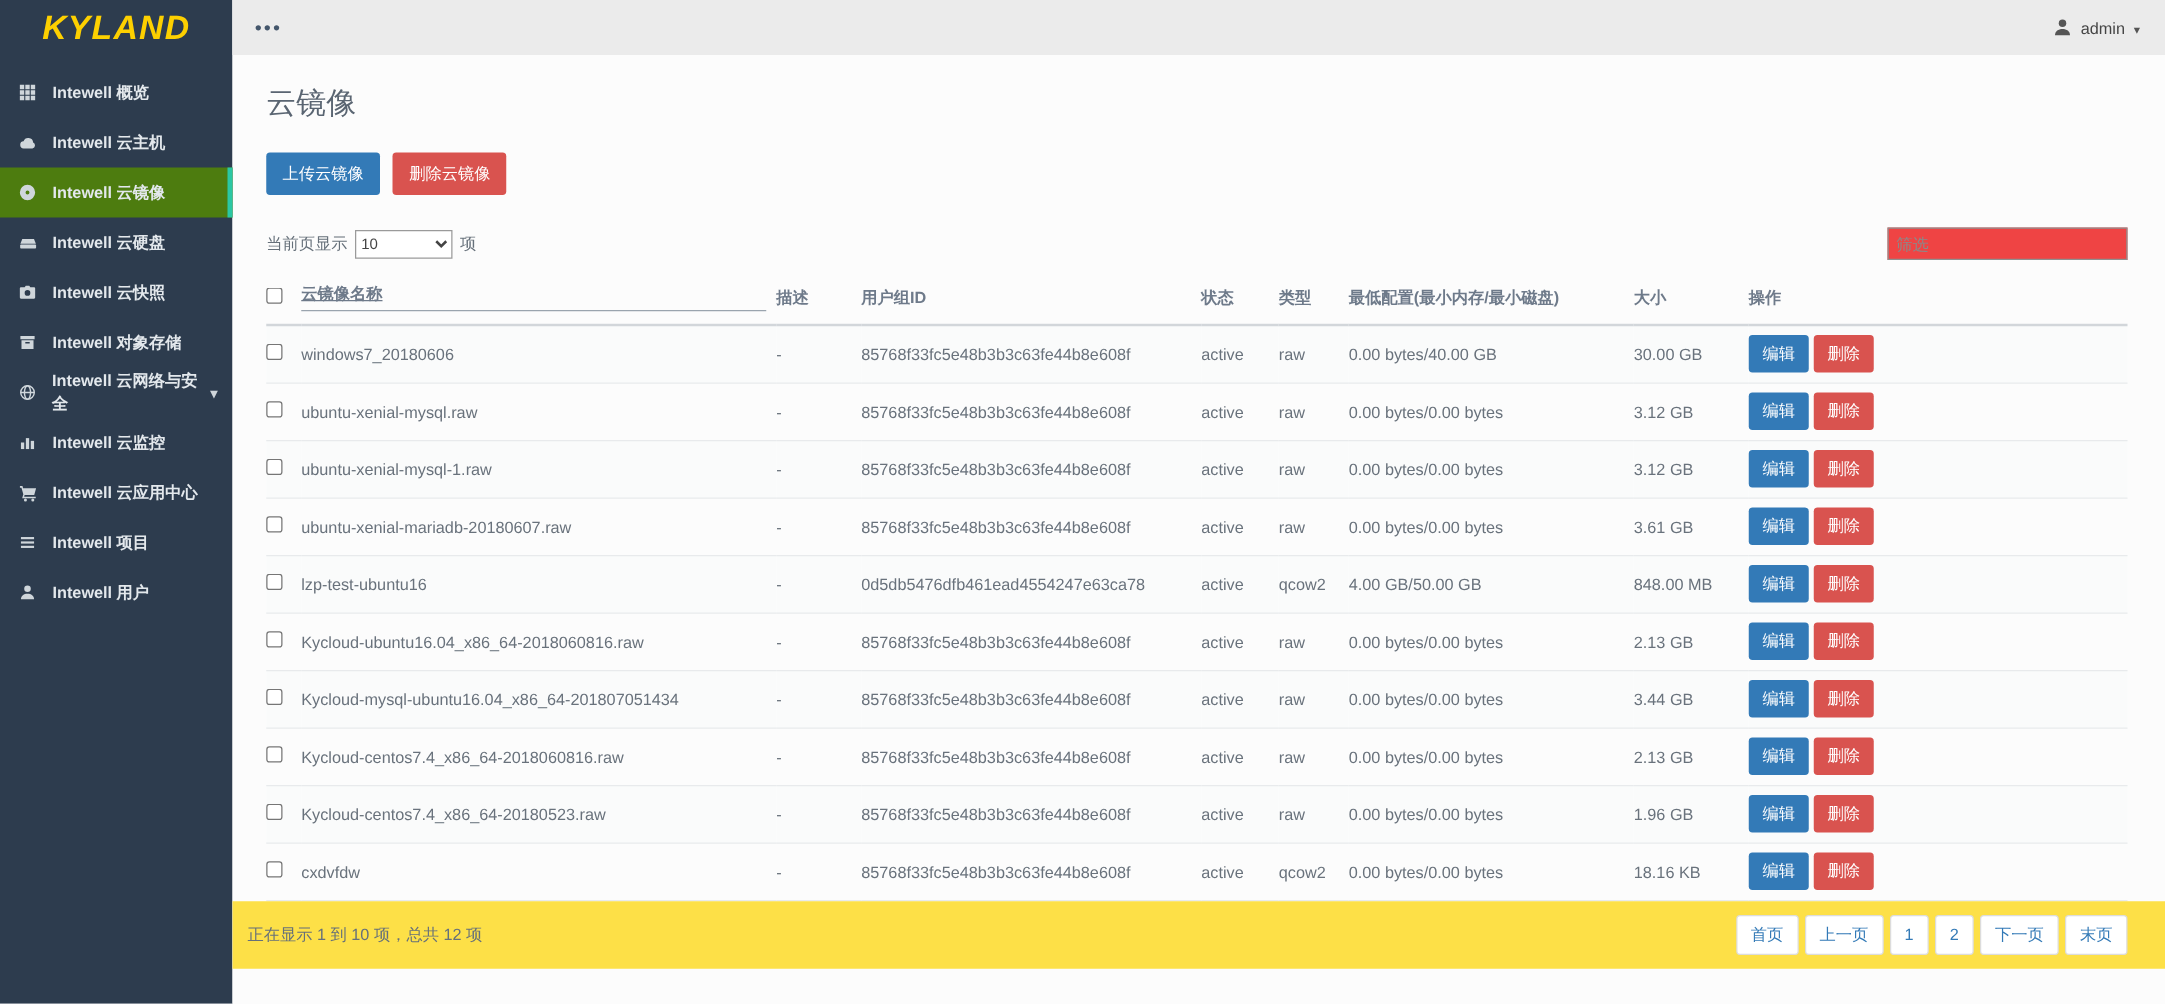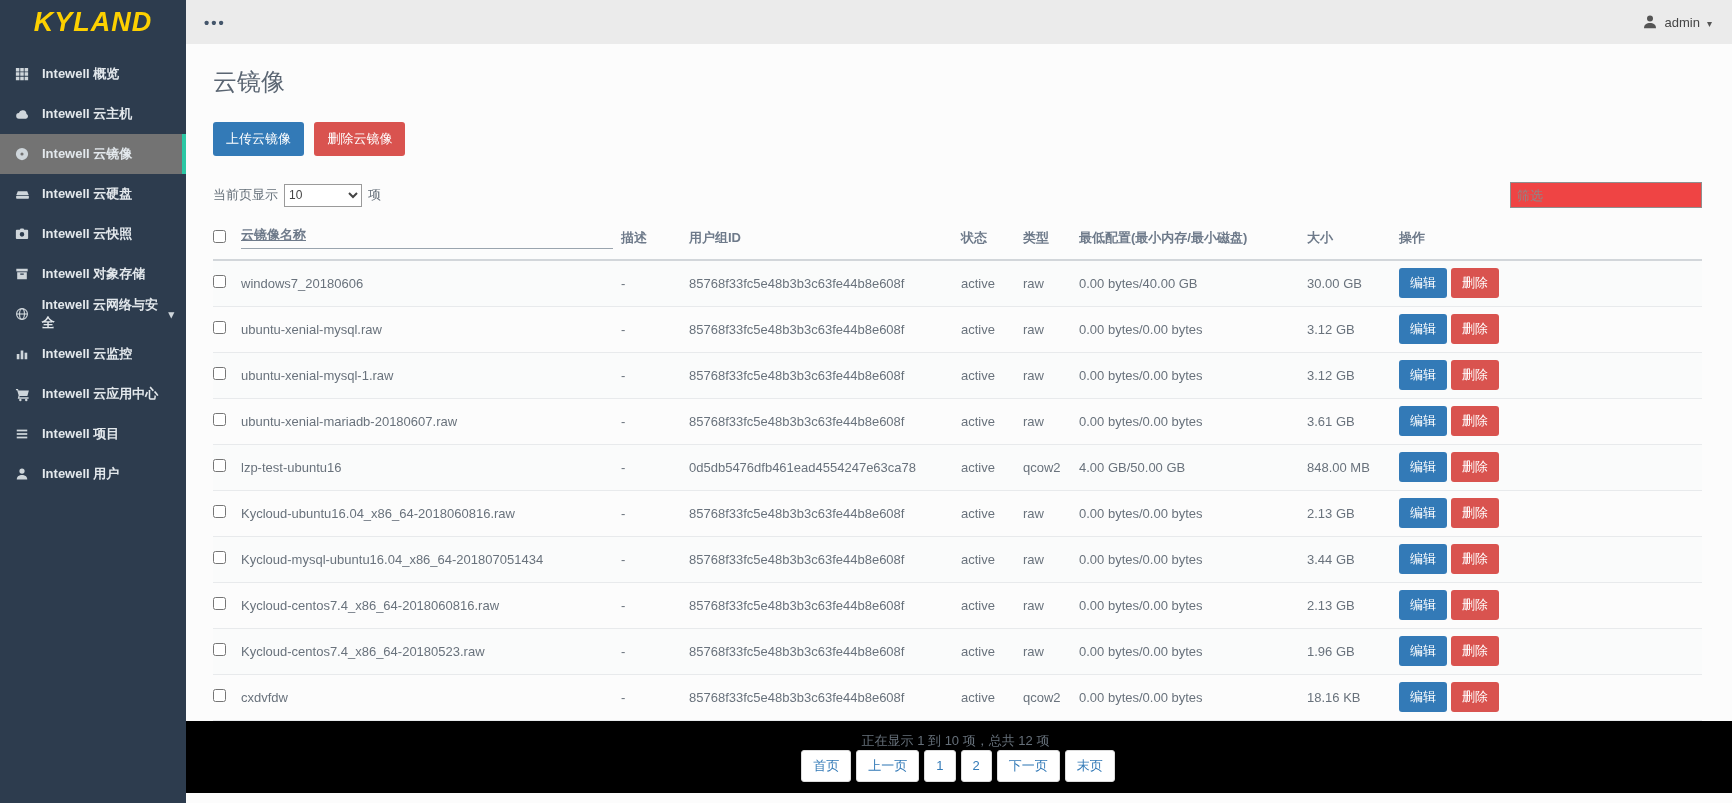--- a/index.html
+++ b/index.html
@@ -9,21 +9,21 @@
 
   
   .sidebar { width:186px; flex-shrink:0; background:var(--sidebar-bg); color:#dfe4e9; }
   .logo { height:44px; display:flex; align-items:center; justify-content:center;
           color:var(--logo-color); font-style:italic; font-weight:bold; font-size:27px;
           letter-spacing:1px; cursor:pointer; }
   .nav { padding-top:10px; }
   .nav-item { height:40px; display:flex; align-items:center; padding:0 12px 0 15px;
               font-size:13px; font-weight:bold; cursor:pointer; position:relative; color:#e3e8ec; }
   .nav-item .icon { width:17px; margin-right:10px; display:flex; align-items:center; color:#cfd6db; }
-  .nav-item.active { background:#737373; }
+  .nav-item.active { background:#4d7c0f; }
   .nav-item.active::after { content:""; position:absolute; right:0; top:0; bottom:0; width:4px;
                             background:var(--active-bar); }
   .nav-item .chev { margin-left:auto; font-size:11px; color:#cfd6db; }
   .nav-item .chev::after { content:"▾"; }
 
   
   .main { flex:1; display:flex; flex-direction:column; background:#fcfcfc; min-width:0; }
   .topbar { height:44px; background:#ebebeb; display:flex; align-items:center;
             justify-content:space-between; padding:0 20px 0 18px; flex-shrink:0; }
   .menu-dots { color:#44566b; font-size:15px; letter-spacing:2px; font-weight:bold; cursor:pointer; }
@@ -56,22 +56,22 @@
        border-bottom:2px solid #d2d6da; }
   th.sorted .sort-line { display:block; border-bottom:1px solid #9aa4ae; padding-bottom:4px;text-decoration:underline; }
   td { font-size:13px; color:#69727c; padding:0 8px 0 0; height:46px; border-bottom:1px solid #e8eaec; }
   tbody tr:nth-child(odd) { background:#fafbfb; }
   td.actions-cell { white-space:nowrap; }
   .btn-sm { padding:6px 11px; font-size:13px; border-radius:3px; }
   .btn-sm + .btn-sm { margin-left:4px; }
   input[type="checkbox"] { width:13px; height:13px; cursor:pointer; }
 
   
-  .table-footer { margin:0 -30px 0 -27px; padding:11px 30px 11px 23px; background:#000000;
-                  display:flex; justify-content:space-between; align-items:center; margin-top:0;flex-direction:column; }
+  .table-footer { margin:0 -30px 0 -27px; padding:11px 30px 11px 12px; background:#fde047;
+                  display:flex; justify-content:space-between; align-items:center; margin-top:0; }
   .info { font-size:13px; color:#66707a; }
   .pagination { display:flex; }
   .page-btn { background:#fff; border:1px solid #dcdcdc; color:var(--primary); font-size:13px;
               padding:6px 11px; border-radius:3px; margin-left:5px; cursor:pointer; font-family:inherit; }
 </style>
 </head>
 <body>
 
 <div class="app">
 

